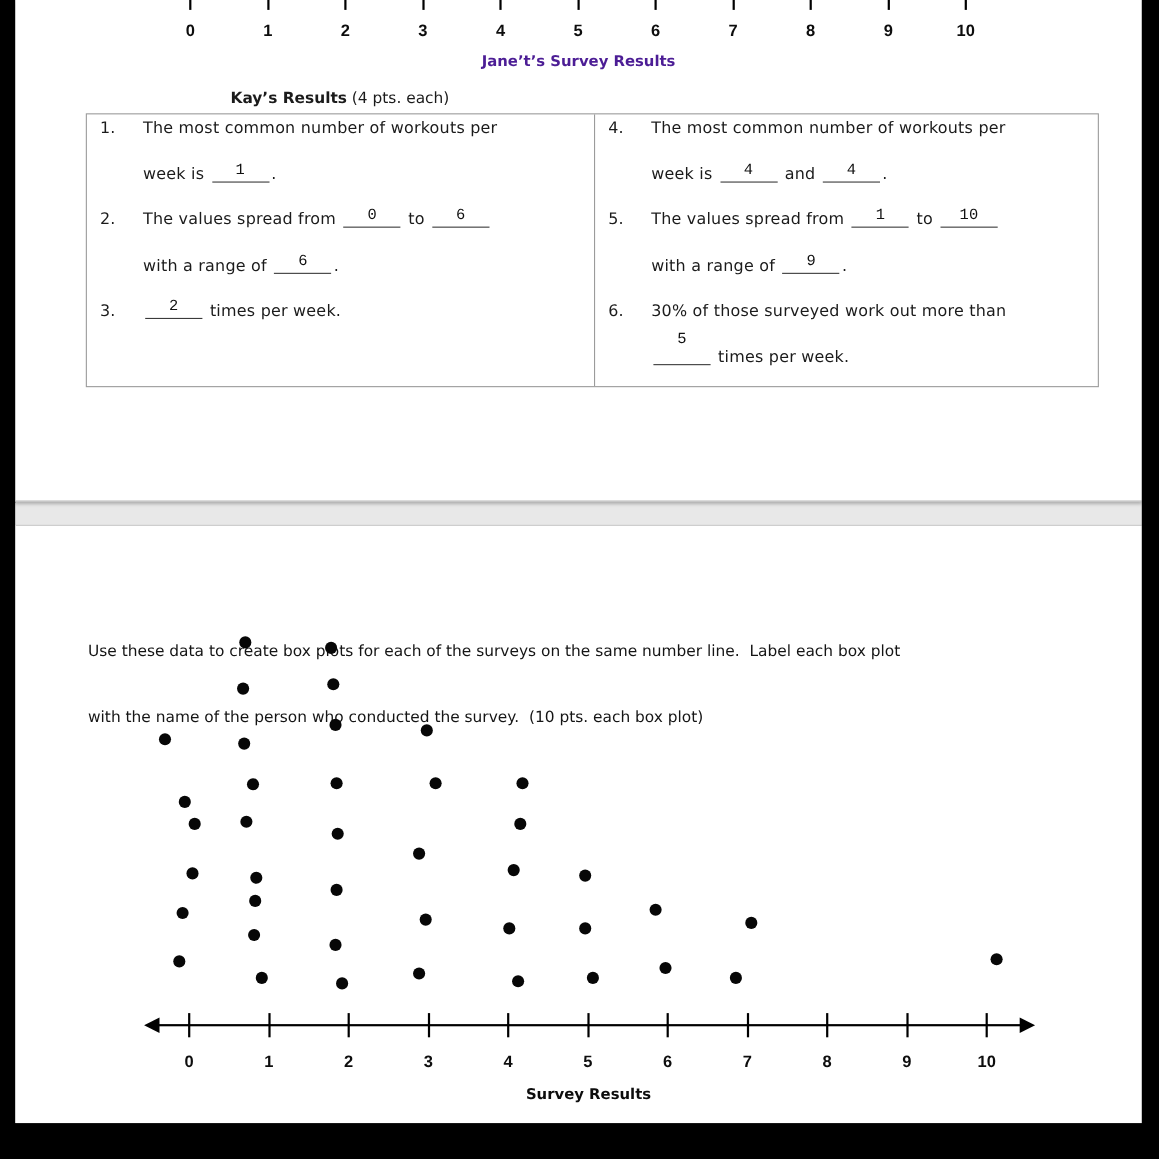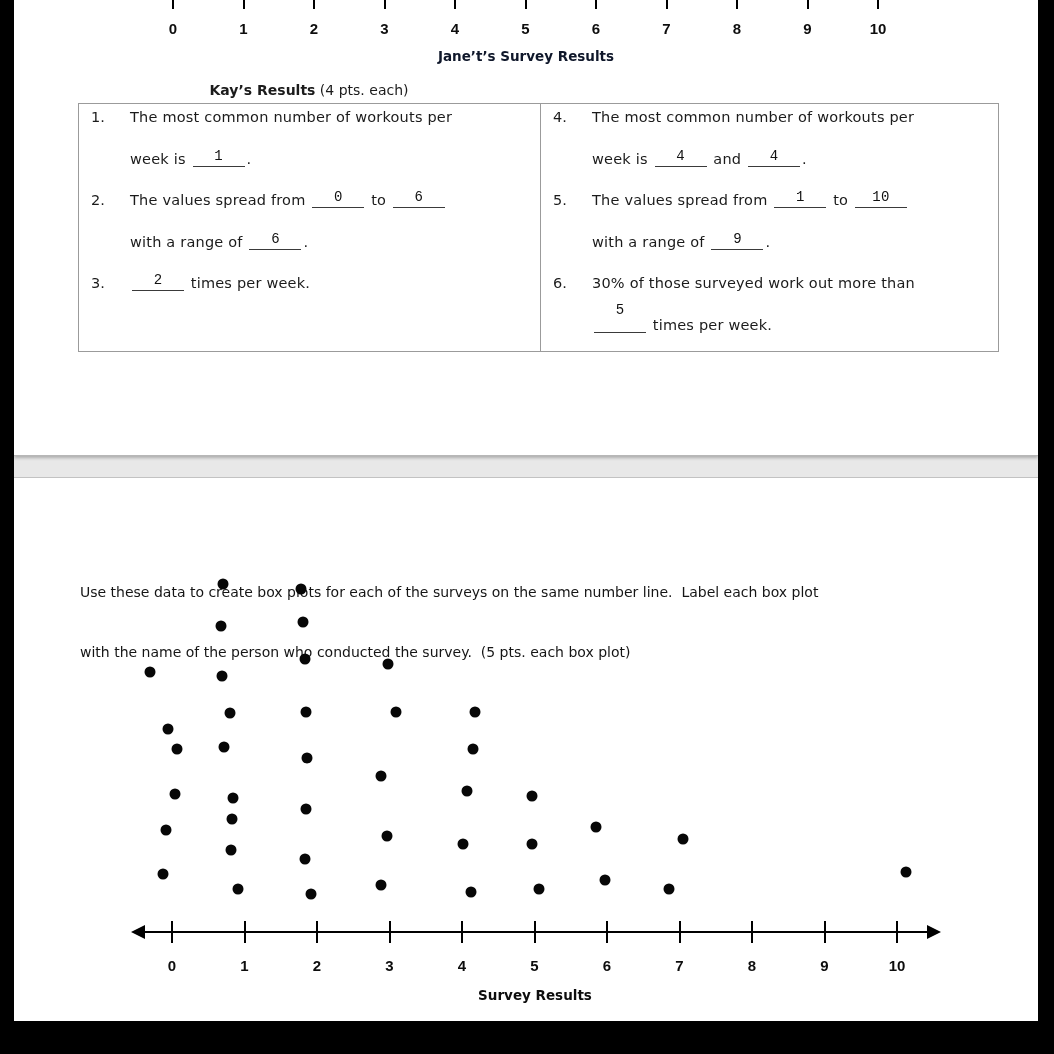--- a/index.html
+++ b/index.html
@@ -18,21 +18,21 @@
   .page { position:absolute; left:14px; width:1024px; background:#fff; }
   .page-1 { top:0; height:456px; border-bottom:1px solid #b7b7b7; box-shadow:0 2px 3px rgba(0,0,0,.25); }
   .page-2 { top:477px; height:544px; border-top:1px solid #c2c2c2; }
   .gutter { position:absolute; left:14px; top:457px; width:1024px; height:20px; background:#e8e8e8; }
 
   
   .ttick { position:absolute; top:0; width:2px; height:9px; background:#000; }
   .tnum  { position:absolute; top:20px; transform:translateX(-50%);
            font-family:"Liberation Sans",sans-serif; font-weight:700; font-size:15px; color:#0d0d0d; }
   .top-axis-label { position:absolute; top:48px; left:512px; transform:translateX(-50%);
-           font-weight:700; font-size:13.5px; color:#0f172a; white-space:nowrap; }
+           font-weight:700; font-size:13.5px; color:#4c1d95; white-space:nowrap; }
 
   
   .th-left, .th-right { position:absolute; top:82px; text-align:center; font-size:14px; white-space:nowrap; }
   .th-left  { left:64px;  width:462px; }
   .th-right { left:526px; width:460px; }
   .th-bold { font-weight:700; }
 
   .qtable { position:absolute; left:64px; top:103px; width:921px; height:249px;
             border:1px solid #9b9b9b; display:flex; background:#fff; }
   .cell { padding:0 8px 0 12px; overflow:hidden; }
@@ -151,21 +151,21 @@
               </div>
             </div>
           </div>
       </div>
     </div>
   </div>
 
   <div class="page page-2">
     <div class="instructions">
       <div>Use these data to create box plots for each of the surveys on the same number line.  Label each box plot</div>
-      <div>with the name of the person who conducted the survey.  (5 pts. each box plot)</div>
+      <div>with the name of the person who conducted the survey.  (10 pts. each box plot)</div>
     </div>
 
     <div id="dot-layer">
         <div class="dot" style="left: 209px; top: 106px;"></div>
         <div class="dot" style="left: 287px; top: 111px;"></div>
         <div class="dot" style="left: 207px; top: 148px;"></div>
         <div class="dot" style="left: 289px; top: 144px;"></div>
         <div class="dot" style="left: 136px; top: 194px;"></div>
         <div class="dot" style="left: 208px; top: 198px;"></div>
         <div class="dot" style="left: 291px; top: 181px;"></div>

